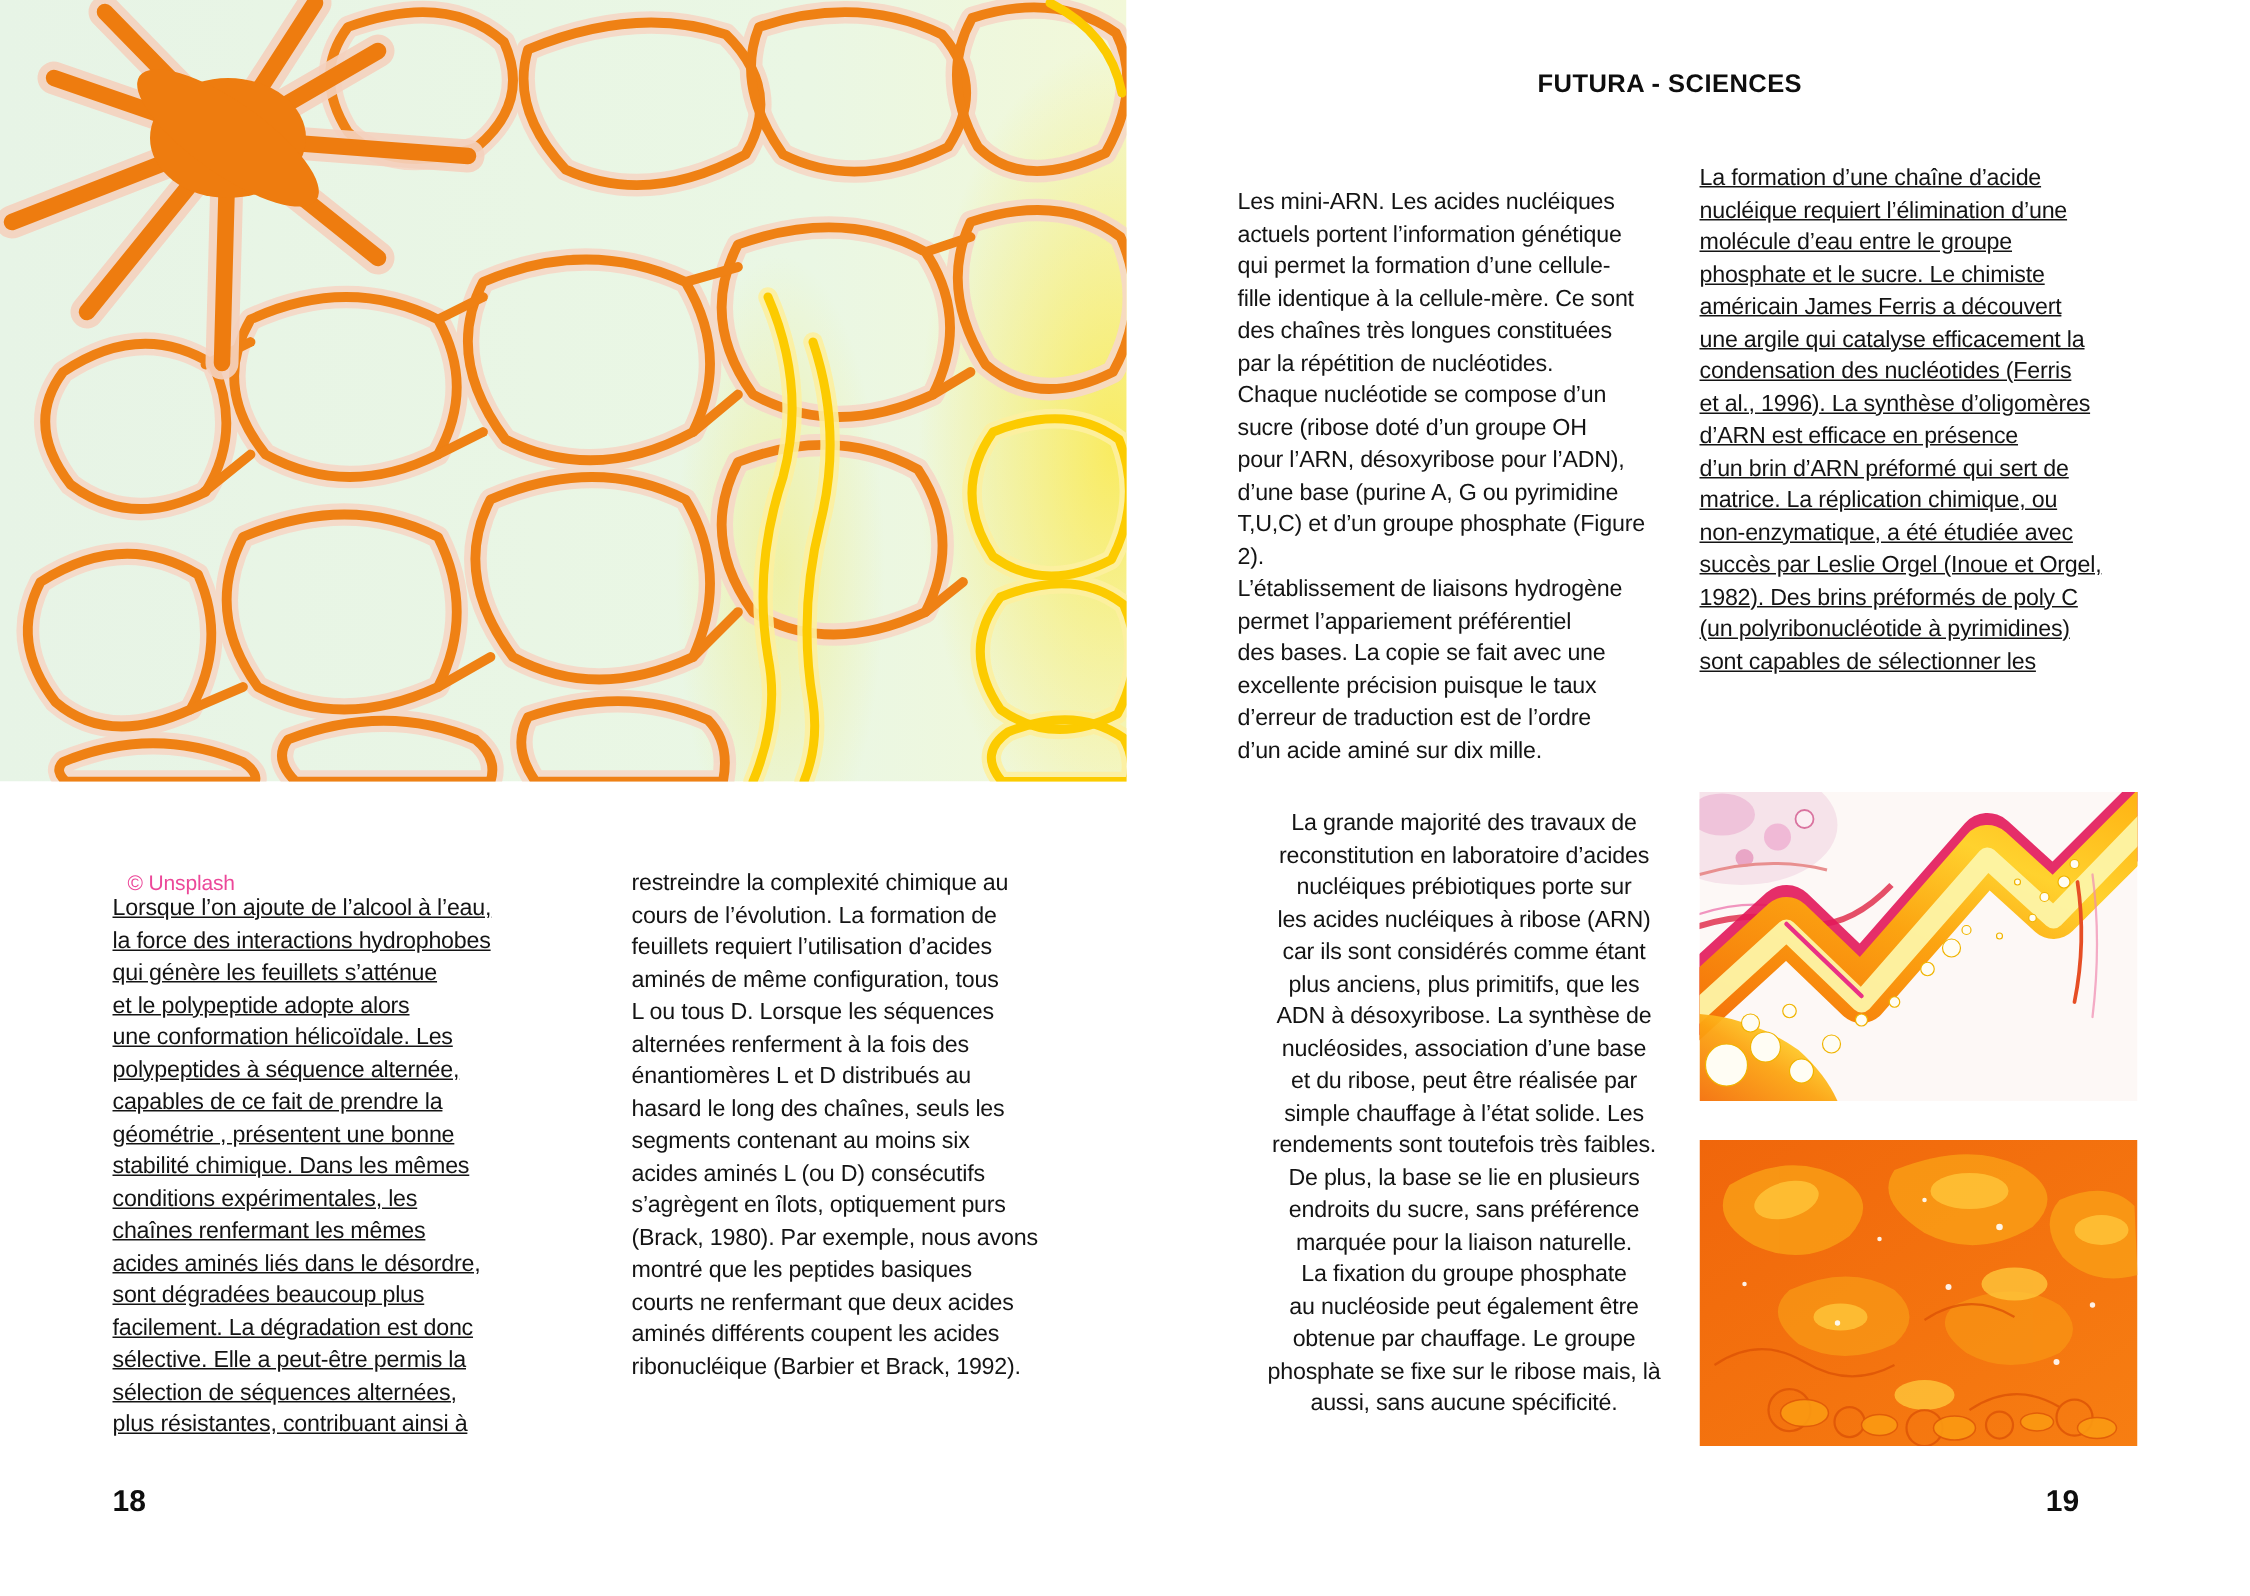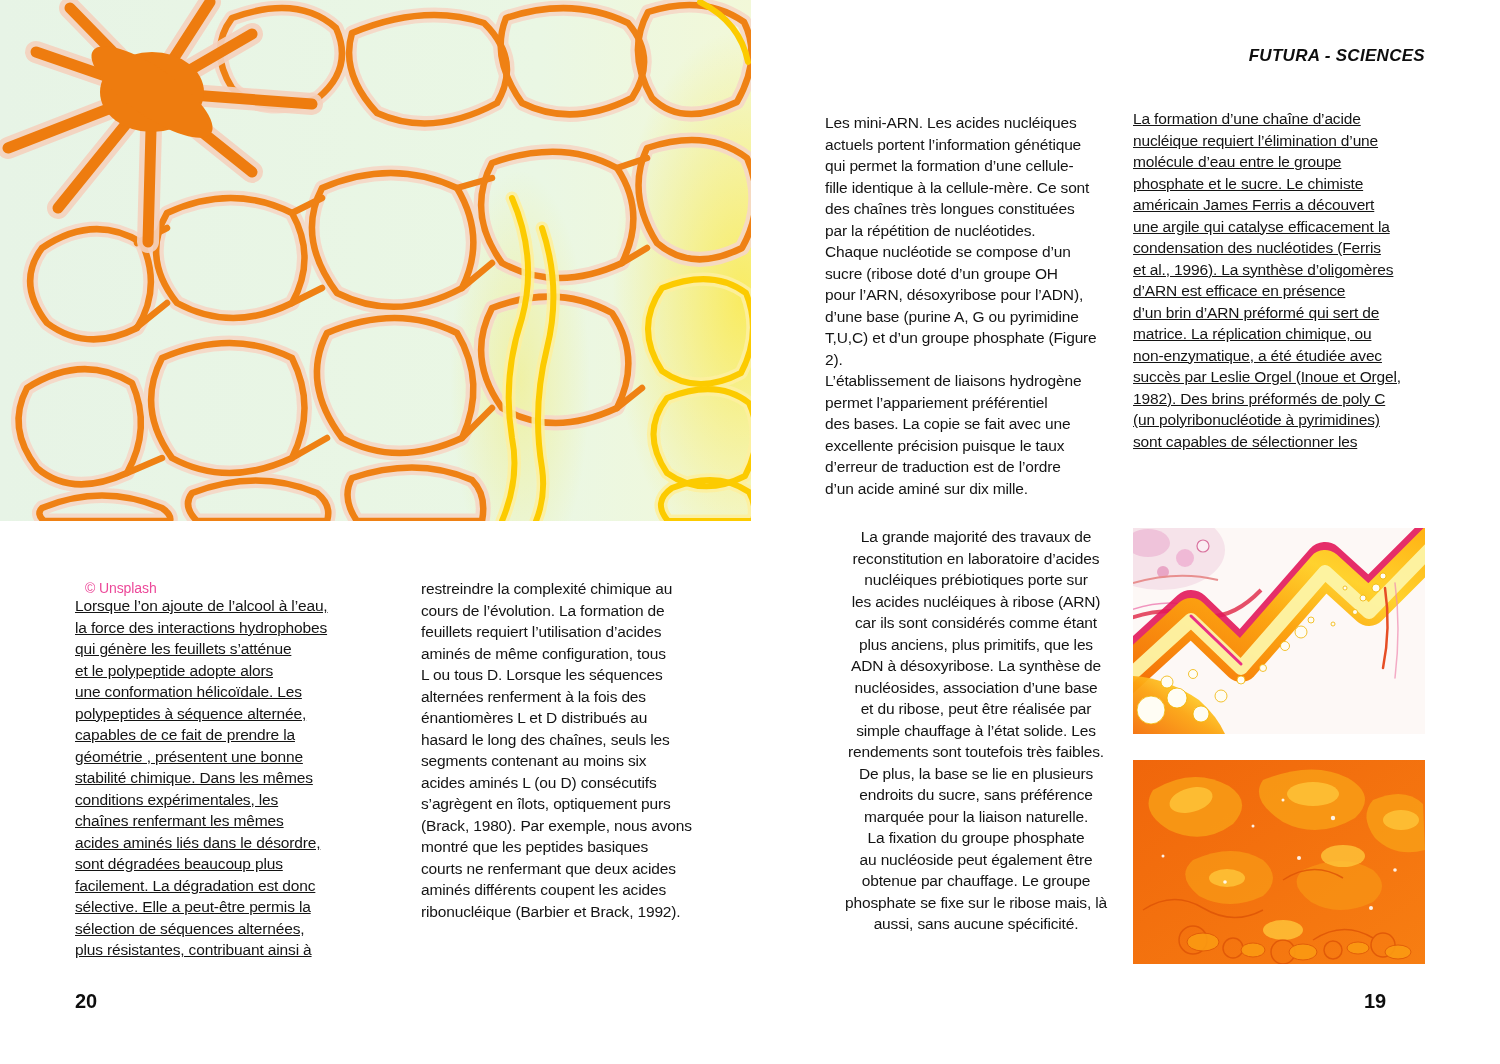--- a/index.html
+++ b/index.html
@@ -18,22 +18,21 @@
     white-space:pre-line;
     color:#141414;
   }
   .col{width:302px;}
   .para + .para{margin-top:27px;text-align:center;}
   .caption{
     font-size:14px;letter-spacing:-0.1px;color:#ec4899;margin-top:48px;
   }
   .brand{
     font-size:17px;font-weight:700;letter-spacing:0.3px;color:#0e0e0e;
-    text-align:right;
-    font-style:italic;
+    text-align:left;
   }
   .page-num{
     font-size:20px;font-weight:700;color:#0e0e0e;
   }
   figure{margin:0;padding:0;}
   svg{display:block;}
 </style>
 </head>
 <body>
 
@@ -177,25 +176,25 @@
 hasard le long des chaînes, seuls les
 segments contenant au moins six
 acides aminés L (ou D) consécutifs
 s’agrègent en îlots, optiquement purs
 (Brack, 1980). Par exemple, nous avons
 montré que les peptides basiques
 courts ne renfermant que deux acides
 aminés différents coupent les acides
 ribonucléique (Barbier et Brack, 1992).</p>
 
-<div class="abs page-num" style="left:75px;top:990px;">20</div>
+<div class="abs page-num" style="left:75px;top:990px;">18</div>
 
 <div class="abs brand" style="right:75px;top:46px;width:400px;">FUTURA - SCIENCES</div>
 
-<div class="abs" style="left:825px;top:112px;">
+<div class="abs" style="left:825px;top:124px;">
   <p class="body-text col para">Les mini-ARN. Les acides nucléiques
 actuels portent l’information génétique
 qui permet la formation d’une cellule-
 fille identique à la cellule-mère. Ce sont
 des chaînes très longues constituées
 par la répétition de nucléotides.
 Chaque nucléotide se compose d’un
 sucre (ribose doté d’un groupe OH
 pour l’ARN, désoxyribose pour l’ADN),
 d’une base (purine A, G ou pyrimidine

